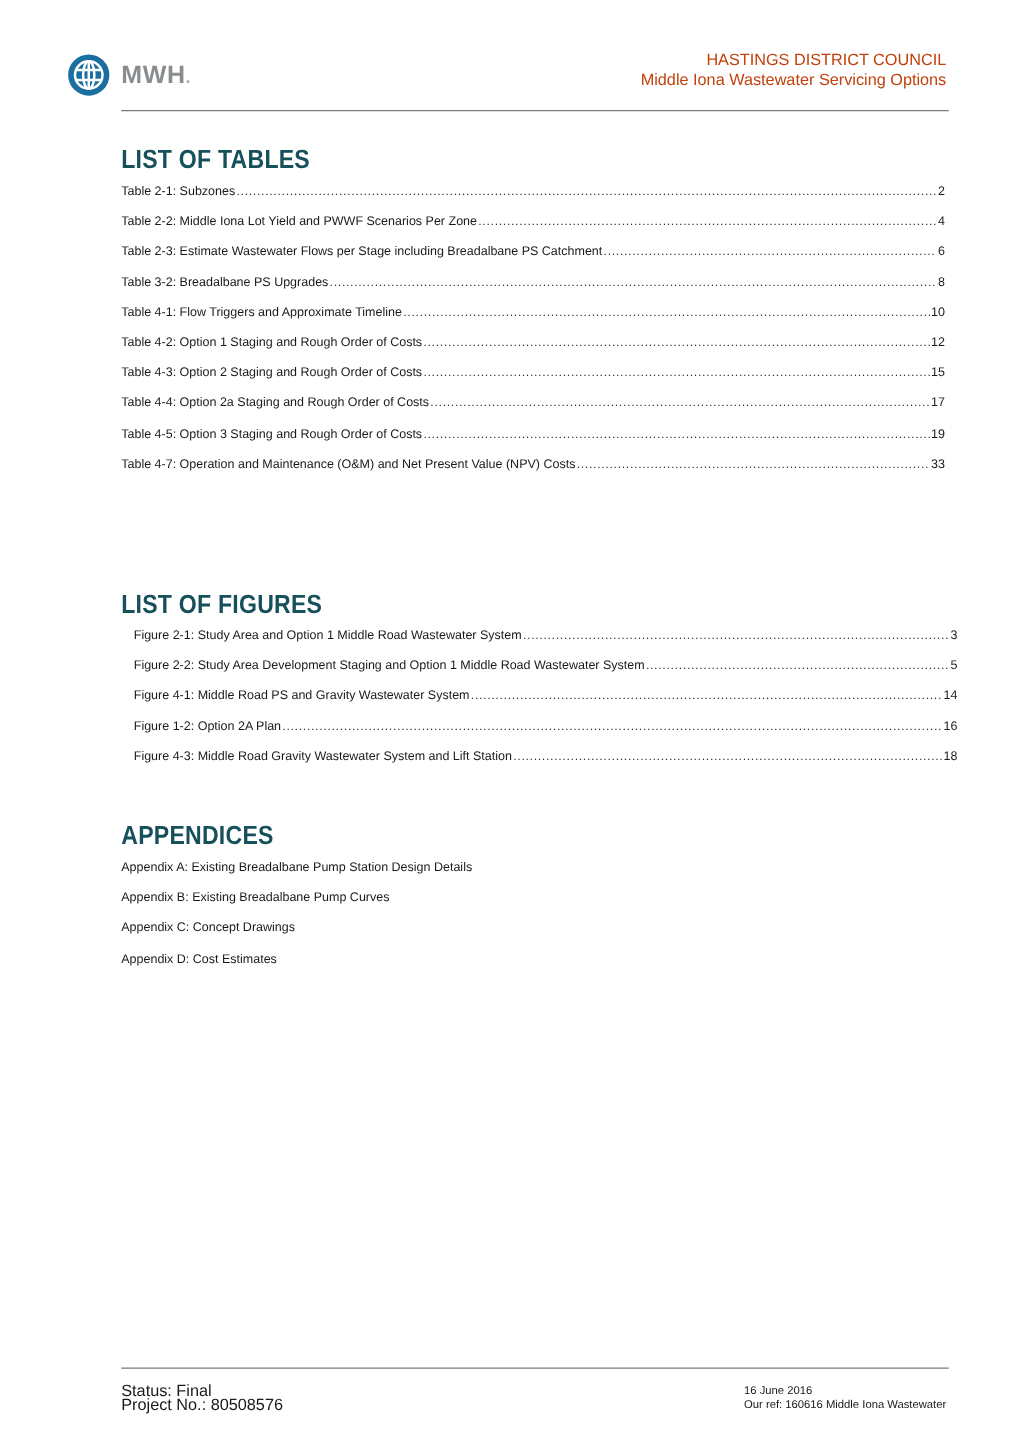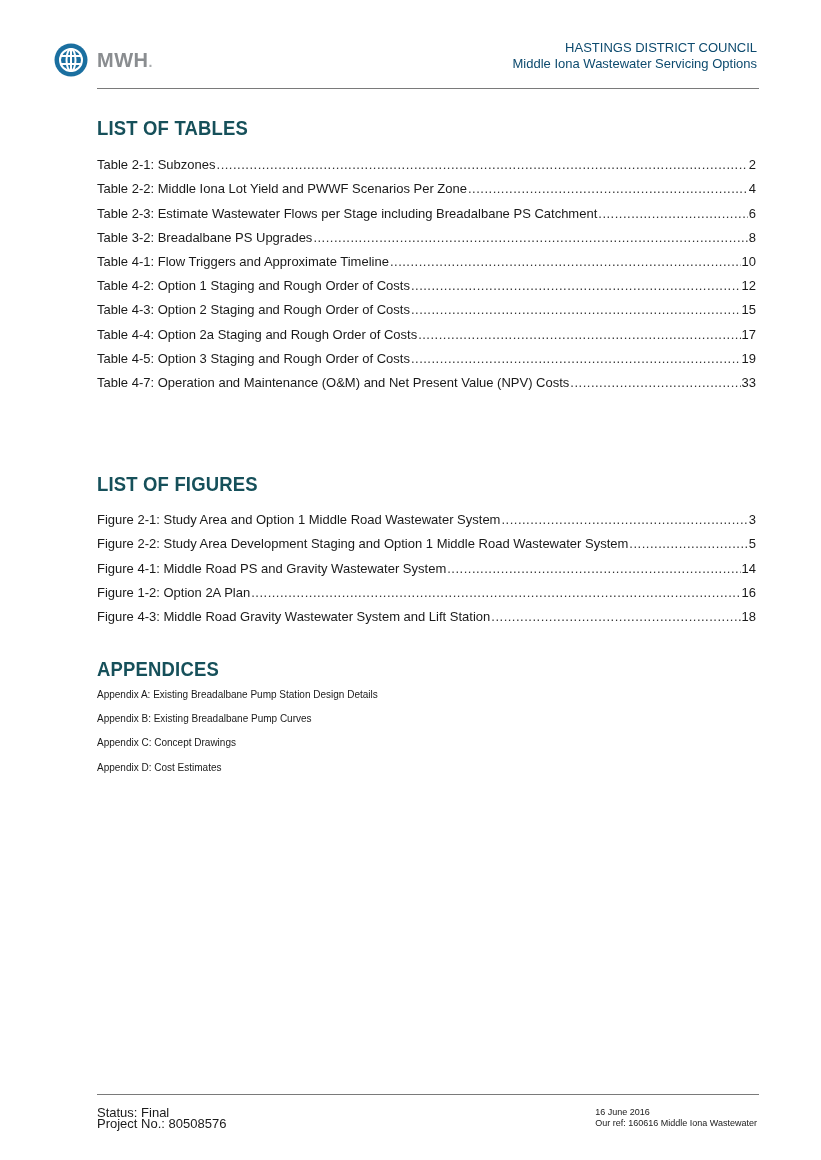--- a/index.html
+++ b/index.html
@@ -1,25 +1,25 @@
 <!DOCTYPE html>
 <html><head>
 <meta charset="utf-8">
 <style>
   html, body { margin: 0; padding: 0; background: #ffffff; }
   body { width: 821px; height: 1160px; position: relative; overflow: hidden; font-family: "Liberation Sans", sans-serif; color: #1a1a1a; }
   .logo { position: absolute; left: 54px; top: 43px; display: flex; align-items: center; }
   .logo svg { width: 34px; height: 34px; }
   .logo-text { margin-left: 9px; font-family: "Liberation Sans", sans-serif; font-weight: bold; font-size: 20px; color: #8a8d90; letter-spacing: 0.5px; }
   .logo-dot { color: #a9acae; font-size: 14px; }
-  .header-right { position: absolute; right: 64px; top: 40px; text-align: right; font-size: 13px; line-height: 16px; color: #0c4a6e; }
+  .header-right { position: absolute; right: 64px; top: 40px; text-align: right; font-size: 13px; line-height: 16px; color: #c2410c; }
   .header-rule { position: absolute; left: 97px; right: 62px; top: 88px; height: 1px; background: #7a7a7a; }
   .section-title { position: absolute; left: 97px; font-family: "Liberation Sans", sans-serif; font-weight: bold; font-size: 21px; color: #16505a; transform: scaleX(0.88); transform-origin: left center; letter-spacing: 0.2px; }
   .toc { position: absolute; left: 97px; width: 659px; }
-  .toc-row { display: flex; align-items: flex-end; height: 24.2px; font-size: 13px; white-space: nowrap; overflow: hidden; }
+  .toc-row { display: flex; align-items: flex-start; height: 24.2px; font-size: 10px; white-space: nowrap; overflow: hidden; }
   .toc-label { flex: 0 0 auto; }
   .toc-dots { flex: 1 1 auto; overflow: hidden; margin: 0 1px; color: #333; }
   .toc-dots::after { content: "........................................................................................................................................................................................................................................................................................................................"; letter-spacing: 0.5px; }
   .toc-page { flex: 0 0 auto; }
   .app-list { position: absolute; left: 97px; font-size: 10px; }
   .app-row { height: 24.2px; }
   .footer-rule { position: absolute; left: 97px; right: 62px; top: 1094px; height: 1px; background: #7a7a7a; }
   .footer-left { position: absolute; left: 97px; top: 1107px; font-size: 13px; line-height: 11px; }
   .footer-right { position: absolute; right: 64px; top: 1107px; font-size: 9px; line-height: 11px; text-align: left; }
 </style>
@@ -92,21 +92,21 @@
       <span class="toc-page">19</span>
     </div>
     <div class="toc-row">
       <span class="toc-label">Table 4-7: Operation and Maintenance (O&amp;M) and Net Present Value (NPV) Costs</span>
       <span class="toc-dots"></span>
       <span class="toc-page">33</span>
     </div>
   </div>
 
 <div class="section-title" style="top:472px;">LIST OF FIGURES</div>
-<div class="toc" style="top:503px;" id="figures-list">
+<div class="toc" style="top:503px;margin-left:10px;" id="figures-list">
     <div class="toc-row">
       <span class="toc-label">Figure 2-1: Study Area and Option 1 Middle Road Wastewater System</span>
       <span class="toc-dots"></span>
       <span class="toc-page">3</span>
     </div>
     <div class="toc-row">
       <span class="toc-label">Figure 2-2: Study Area Development Staging and Option 1 Middle Road Wastewater System</span>
       <span class="toc-dots"></span>
       <span class="toc-page">5</span>
     </div>

